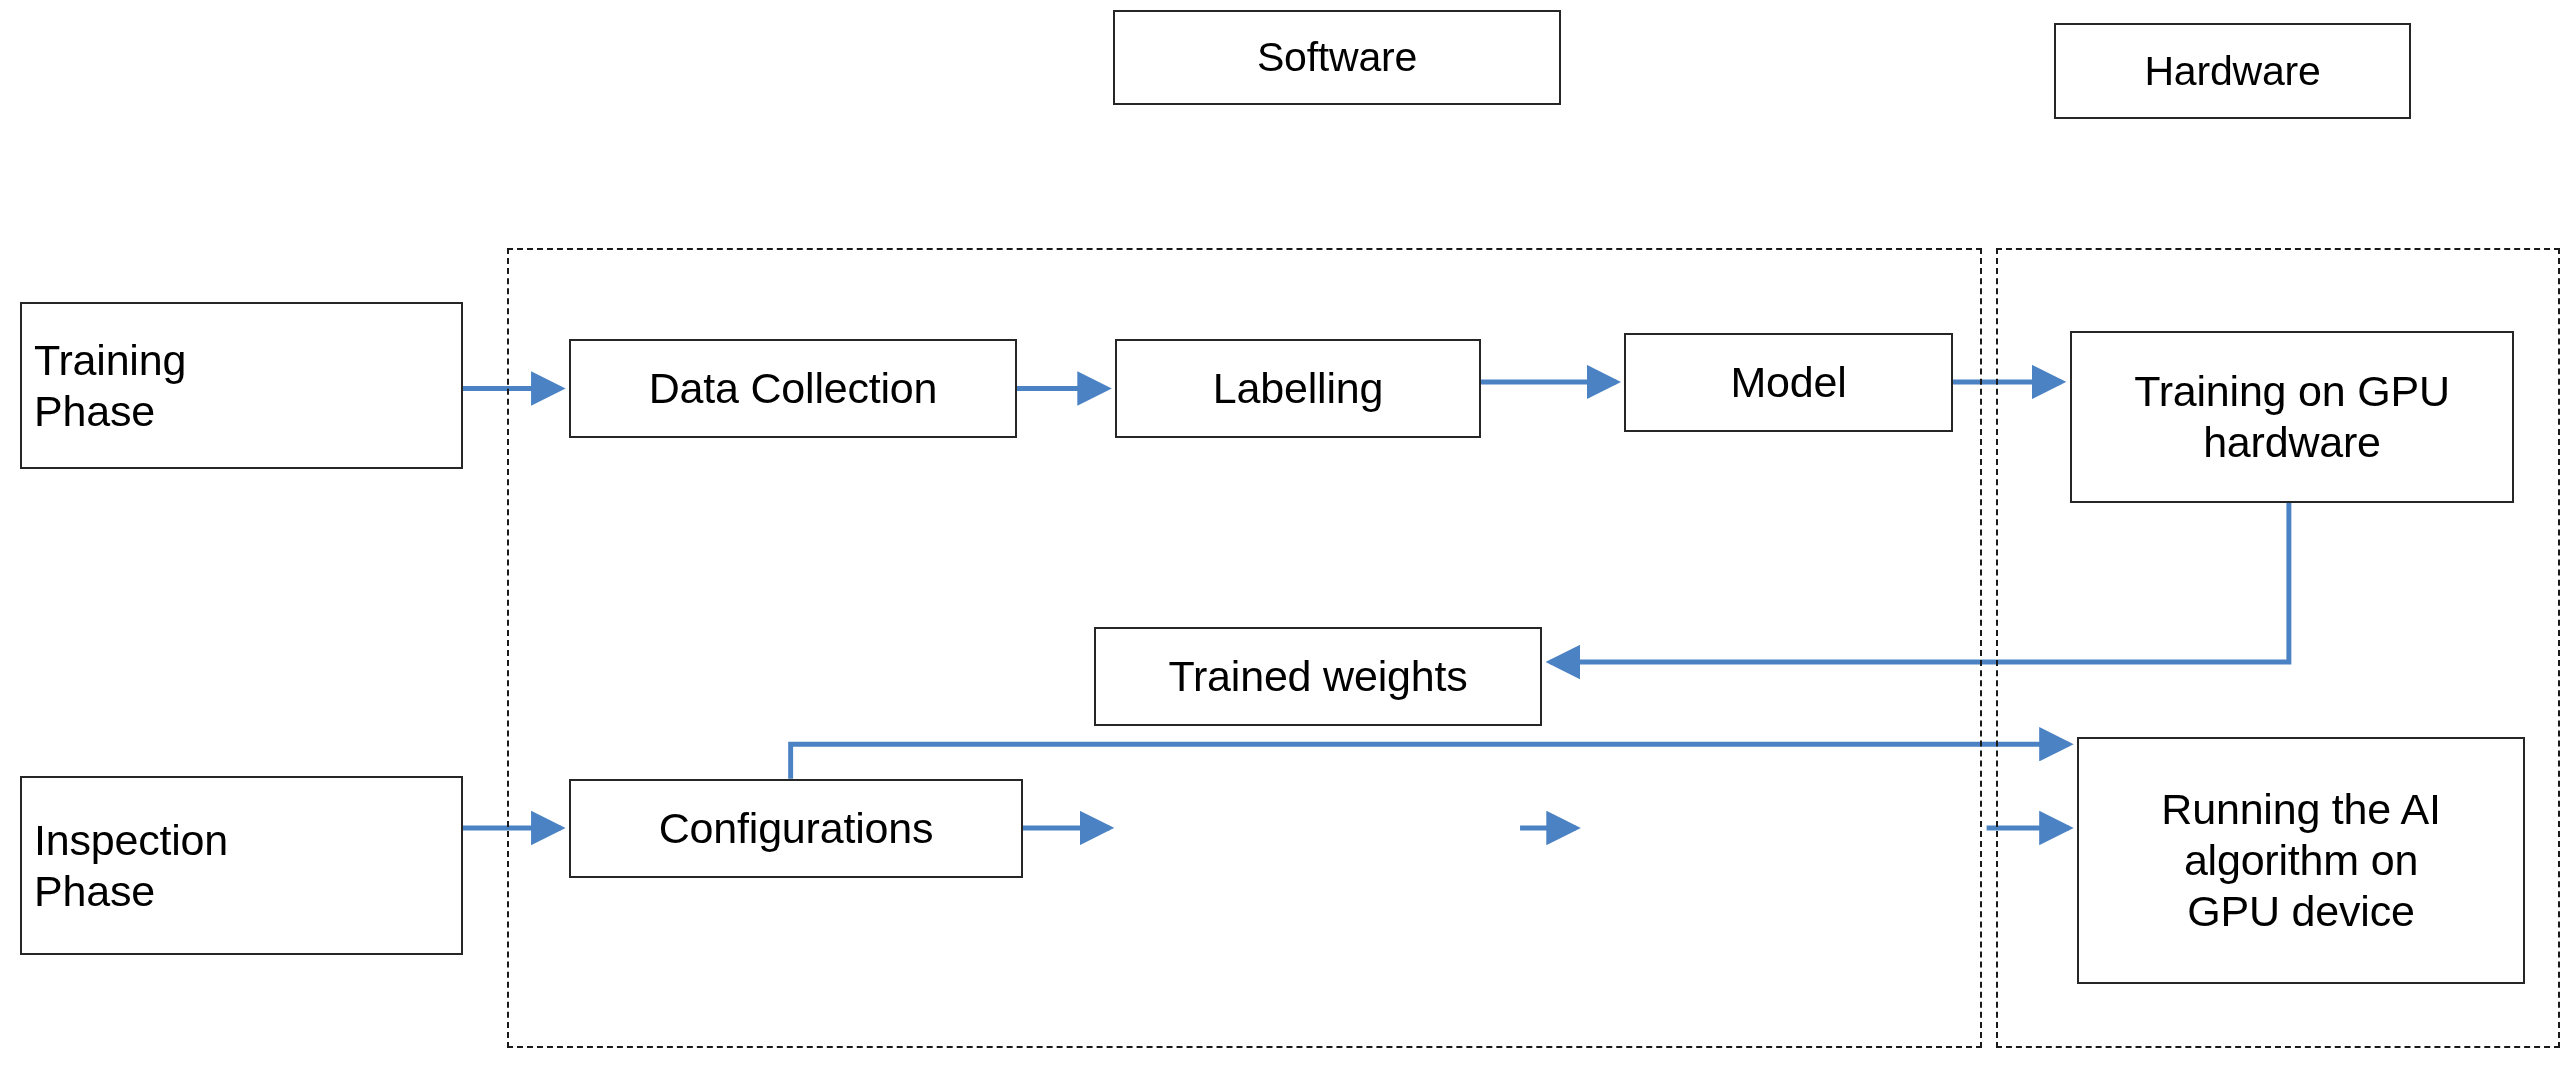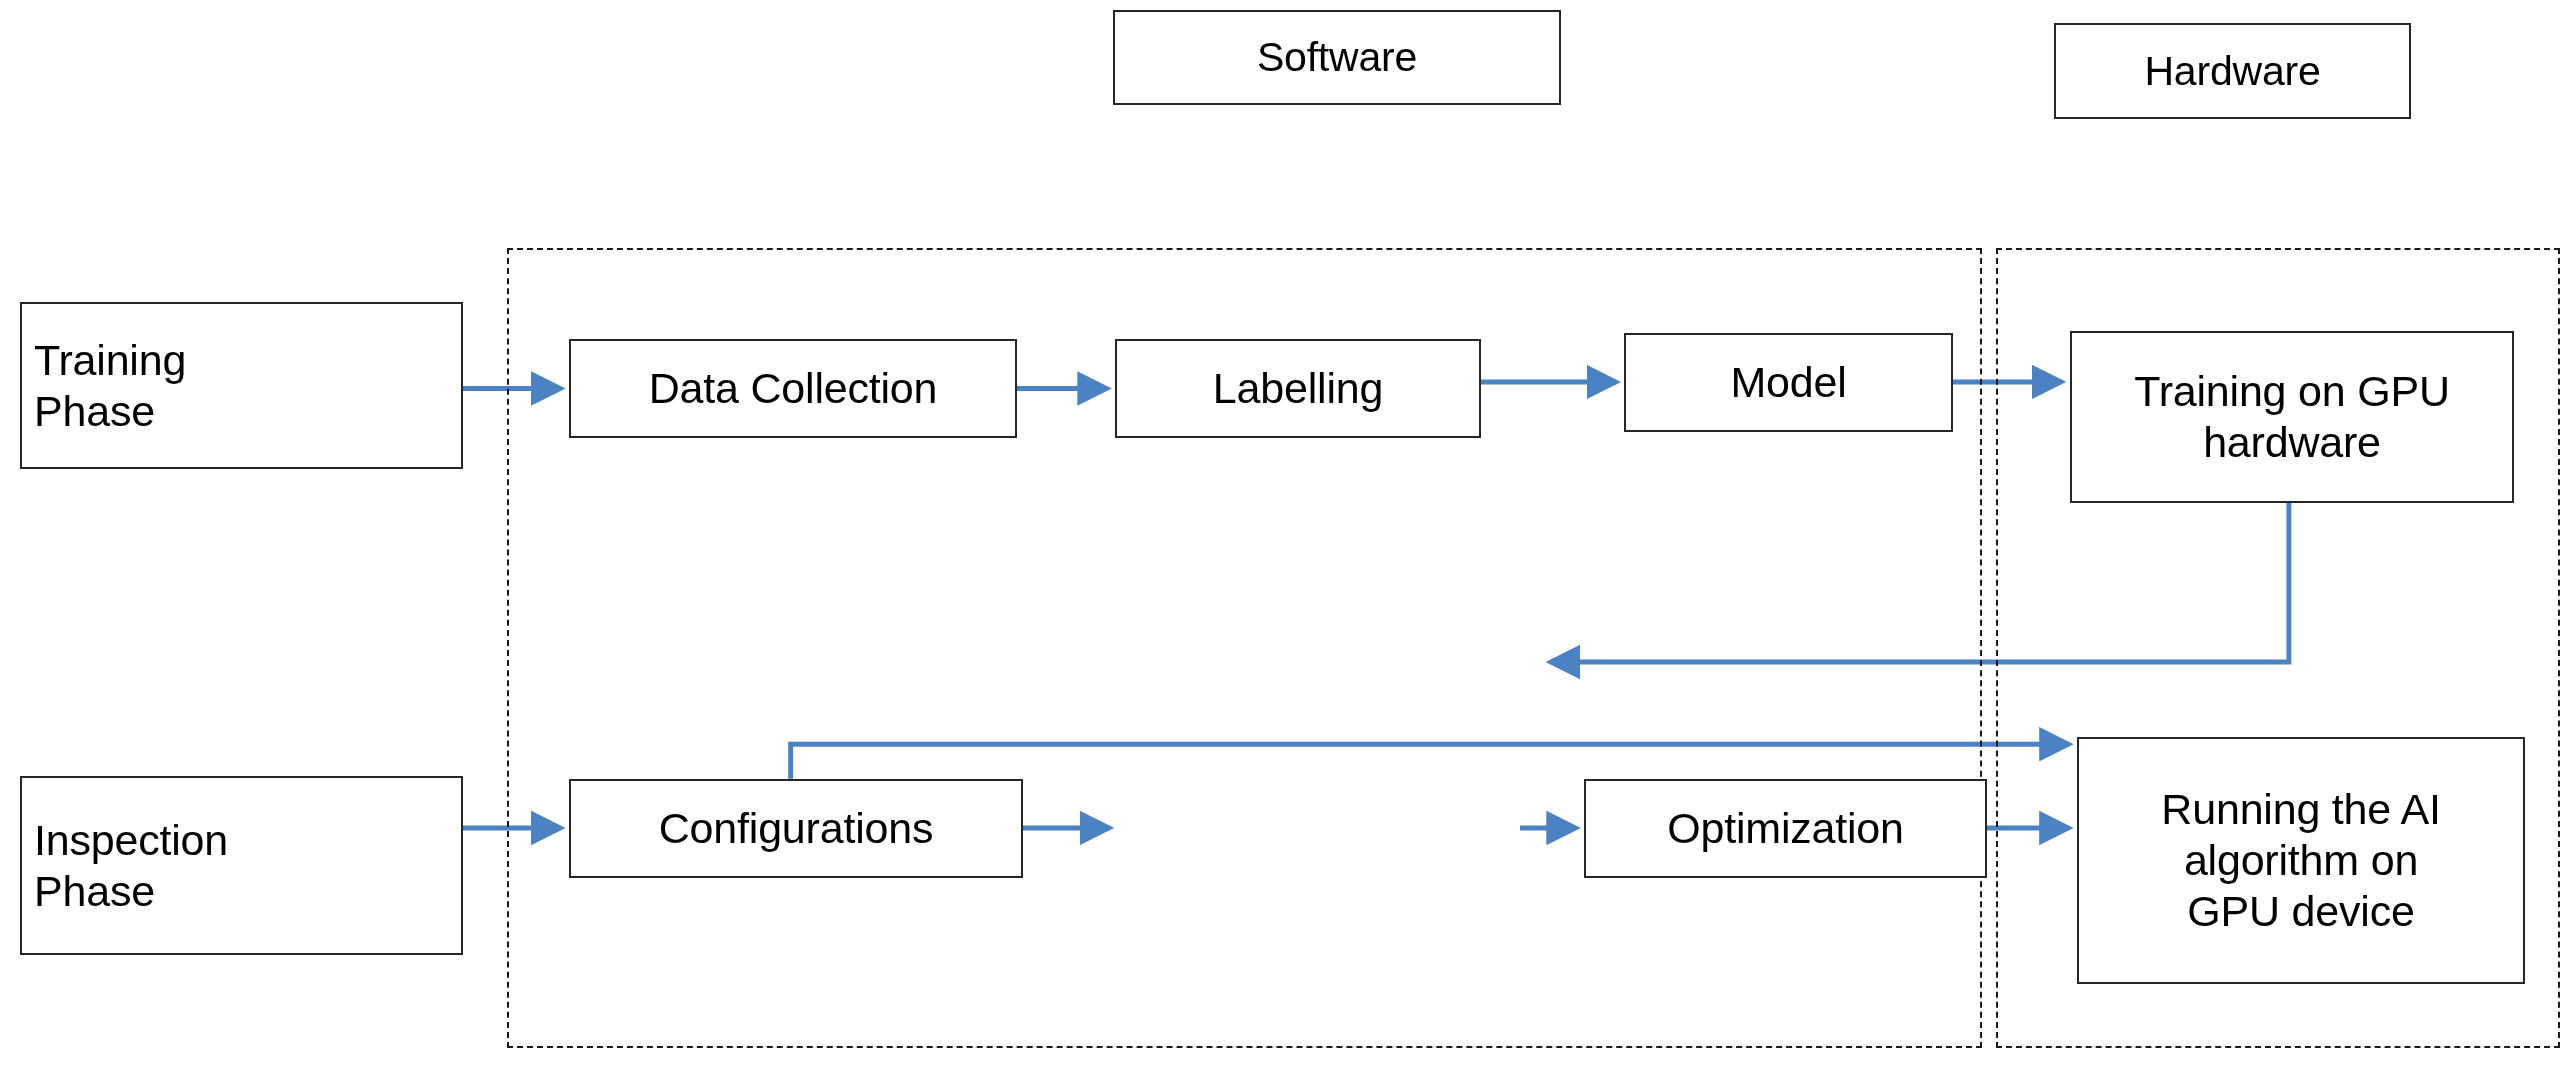--- a/index.html
+++ b/index.html
@@ -94,29 +94,29 @@
   </div>
 
   <div class="node-box" style="left:1115px; top:339px; width:366px; height:99px;">
     <span class="node-text">Labelling</span>
   </div>
 
   <div class="node-box" style="left:1624px; top:333px; width:329px; height:99px;">
     <span class="node-text">Model</span>
   </div>
 
+  <div class="node-box" style="left:1094px; top:627px; width:448px; height:99px;">
+    <span class="node-text">Trained weights</span>
+  </div>
 
   <div class="node-box" style="left:569px; top:779px; width:454px; height:99px;text-align:right;">
     <span class="node-text">Configurations</span>
   </div>
 
 
-  <div class="node-box" style="left:1584px; top:779px; width:403px; height:99px;">
-    <span class="node-text">Optimization</span>
-  </div>
 
   <div class="node-box" style="left:2070px; top:331px; width:444px; height:172px;align-items:center;">
     <span class="node-text">Training on GPU
 hardware</span>
   </div>
 
   <div class="node-box" style="left:2077px; top:737px; width:448px; height:247px;">
     <span class="node-text">Running the AI
 algorithm on
 GPU device</span>

